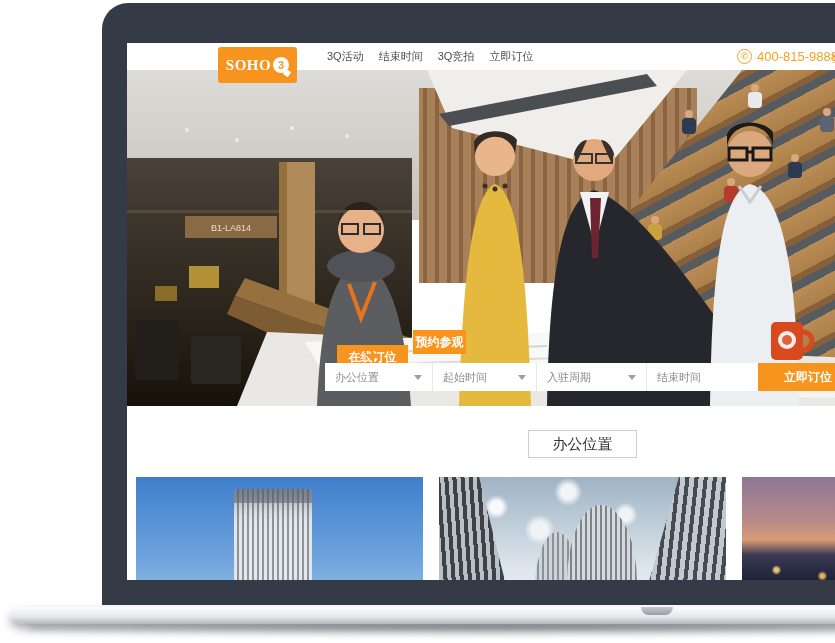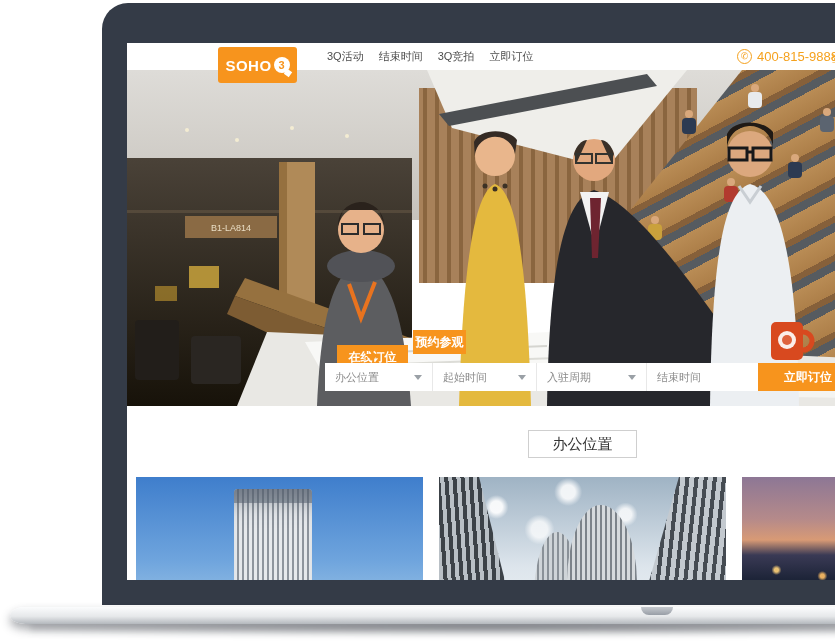--- a/index.html
+++ b/index.html
@@ -21,21 +21,21 @@
 
   
   .screen{position:absolute;left:127px;top:43px;width:908px;height:537px;
           background:#fff;overflow:hidden;}
 
   
   .site-header{position:absolute;left:0;top:0;width:908px;height:27px;background:#fff;z-index:30;}
   .logo{position:absolute;left:91px;top:4px;width:79px;height:36px;background:#f7941d;
         border-radius:3px;display:flex;align-items:center;justify-content:center;gap:2px;
         z-index:40;cursor:pointer;}
-  .logo-text{color:#fff;font-weight:bold;font-size:15px;letter-spacing:.5px;}
+  .logo-text{color:#fff;font-weight:bold;font-size:15px;letter-spacing:.5px;font-family:Liberation Serif, serif;}
   .logo-badge{position:relative;width:16px;height:16px;background:#fff;border-radius:50%;
         display:flex;align-items:center;justify-content:center;
         color:#f7941d;font-size:11px;font-weight:bold;}
   .logo-badge:after{content:"";position:absolute;right:-1px;bottom:-3px;width:6px;height:6px;
         background:#fff;transform:rotate(35deg);}
   .nav{position:absolute;left:200px;top:0;height:27px;display:flex;align-items:center;gap:15px;}
   .nav-item{font-size:11px;color:#4d4d4d;cursor:pointer;white-space:nowrap;}
   .phone-wrap{position:absolute;left:610px;top:0;height:27px;display:flex;align-items:center;gap:5px;cursor:pointer;}
   .phone-icon{width:13px;height:13px;border:1px solid #f5a11d;border-radius:50%;
         color:#f5a11d;font-size:9px;line-height:13px;text-align:center;}

